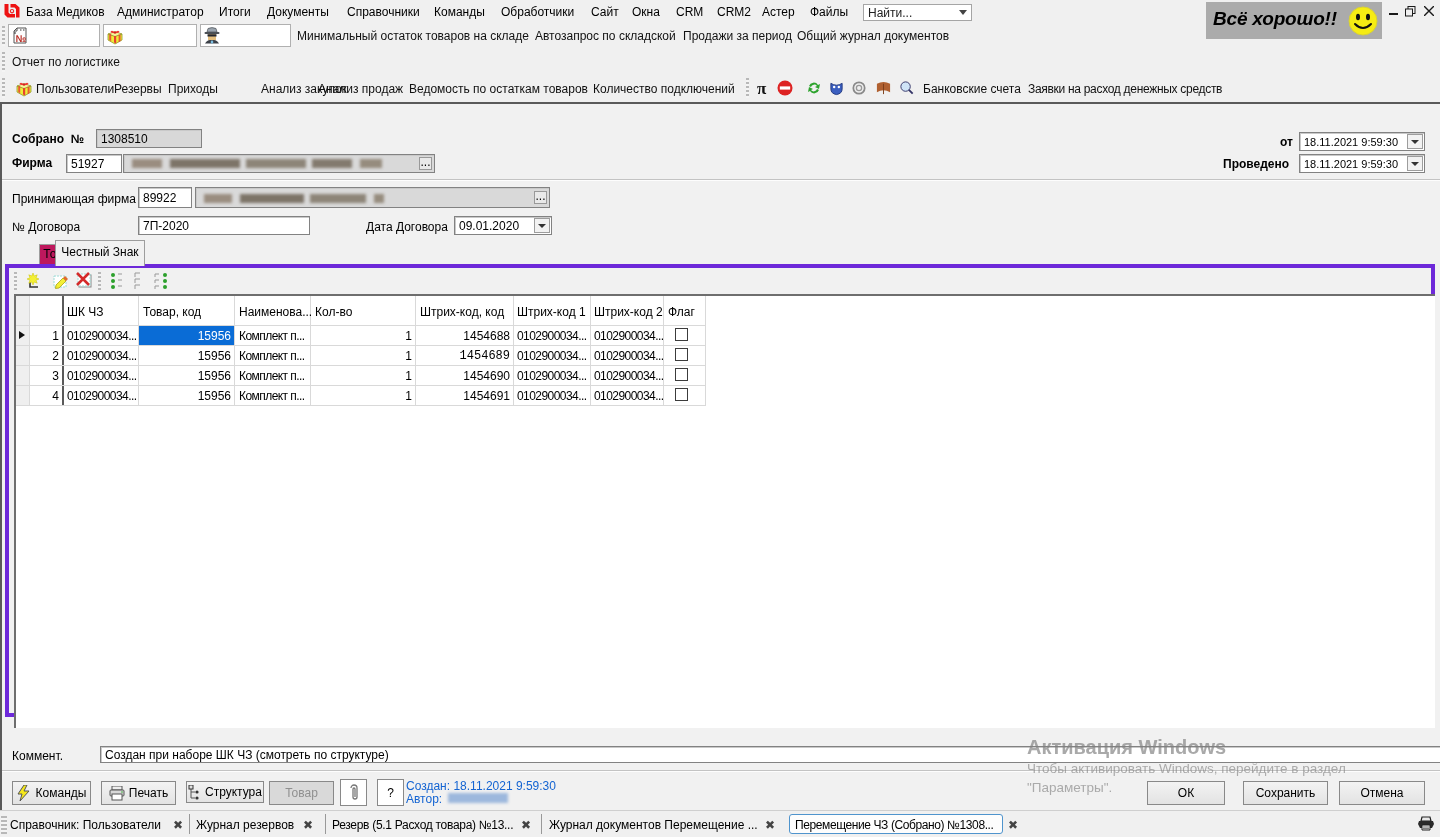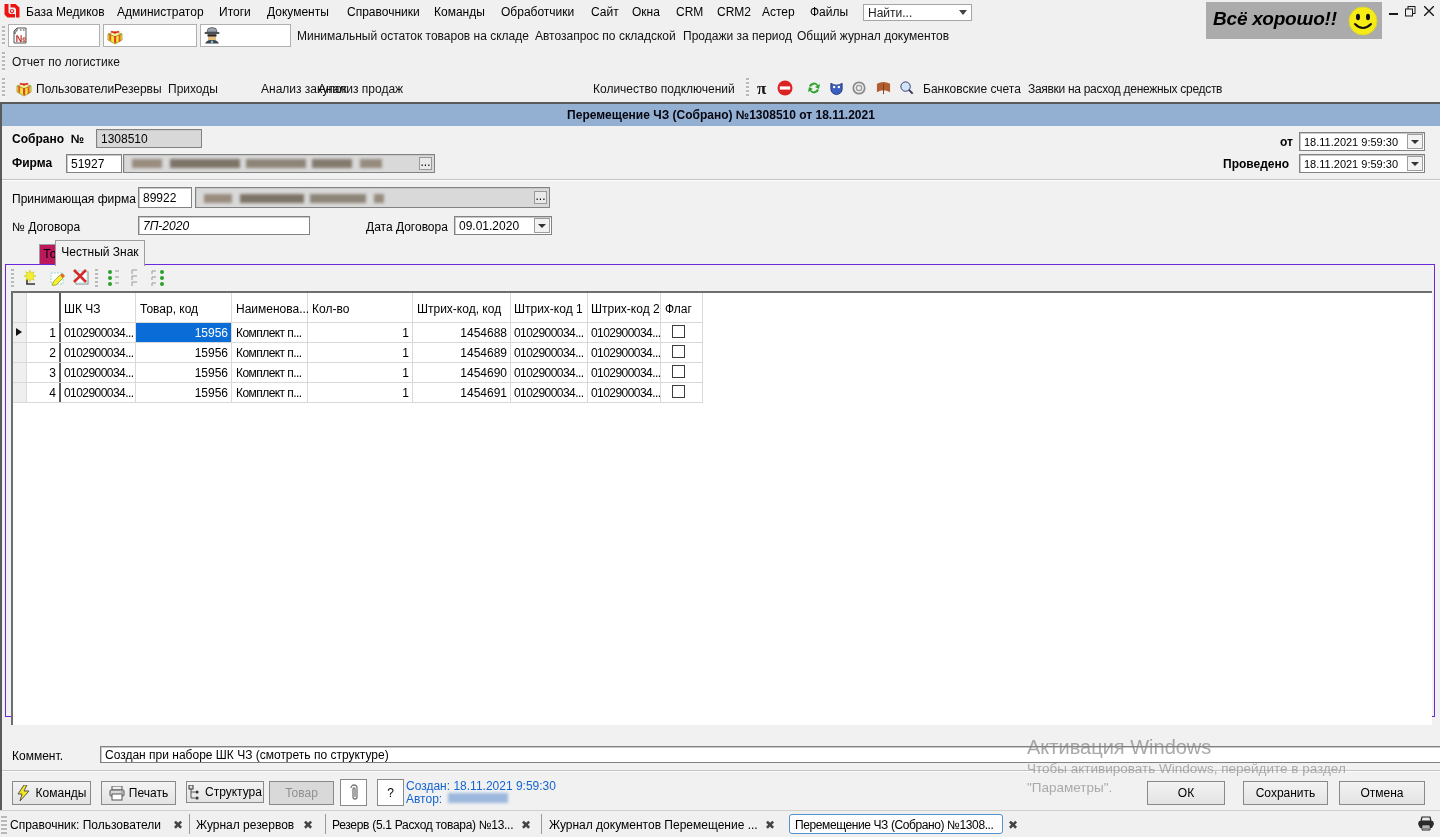--- a/index.html
+++ b/index.html
@@ -120,20 +120,21 @@
       <path d="M3.2,7.6 l2,-0.8 v7.4 l-2,-1.2 z" fill="#e8422e" opacity="0.85"></path>
       <path d="M12.6,7.6 l2,0.5 v6 l-2,1.2 z" fill="#e8422e" opacity="0.85"></path>
       <path d="M9,5.8 q-3,-3.5 -4.5,-1 q1.5,2 4.5,1 z M9,5.8 q3,-3.5 4.5,-1 q-1.5,2 -4.5,1 z" fill="#f23838"></path>
       <circle cx="9" cy="5.6" r="1.2" fill="#d21f1f"></circle>
   </svg>
   <span class="tbtn" style="left:36px;">Пользователи</span>
   <span class="tbtn" style="left:114px;">Резервы</span>
   <span class="tbtn" style="left:168px;">Приходы</span>
   <span class="tbtn" style="left:225px;margin-left:36px;">Анализ закупок</span>
   <span class="tbtn" style="left:318px;">Анализ продаж</span>
+  <span class="tbtn" style="left:409px;">Ведомость по остаткам товаров</span>
   <span class="tbtn" style="left:593px;">Количество подключений</span>
   <div class="grip" style="left:746px;top:3px;height:20px;"></div>
   <span class="tbtn b" style="left:757px;font-size:17px;font-family:'Liberation Serif',serif;">π</span>
   <svg class="abs" style="left:777px;top:5px;" width="16" height="16" viewBox="0 0 17 17">
     <circle cx="8.5" cy="8.5" r="8" fill="#dd2222"></circle>
     <rect x="3" y="6.8" width="11" height="3.4" fill="#fff"></rect>
   </svg>
   <svg class="abs" style="left:806px;top:5px;" width="16" height="16" viewBox="0 0 16 16">
     <path d="M3,6 a5,5 0 0 1 9,-1 l2,-1 -1,5 -4,-2 2,-1 a3.4,3.4 0 0 0 -6,1 z" fill="#2da32d"></path>
     <path d="M13,10 a5,5 0 0 1 -9,1 l-2,1 1,-5 4,2 -2,1 a3.4,3.4 0 0 0 6,-1 z" fill="#2da32d"></path>
@@ -154,23 +155,20 @@
   <svg class="abs" style="left:899px;top:5px;" width="16" height="16" viewBox="0 0 17 17">
     <circle cx="7" cy="7" r="5" fill="#cfe4f7" stroke="#336"></circle>
     <path d="M10.5,10.5 l4,4" stroke="#336" stroke-width="2"></path>
   </svg>
   <span class="tbtn" style="left:923px;">Банковские счета</span>
   <span class="tbtn" style="left:1028px;letter-spacing:-0.3px;">Заявки на расход денежных средств</span>
 </div>
 
 <div class="abs" id="mdi" style="left:0;top:102px;width:1440px;height:708px;background:#f1f1f1;border-top:2px solid #5a5a5a;border-left:2px solid #5a5a5a;">
 
-  <div class="abs" style="left:0;top:0;width:1438px;height:22px;background:#93afd1;text-align:center;">
-    <span class="b" style="line-height:22px;color:#05050f;">Перемещение ЧЗ (Собрано) №1308510 от 18.11.2021</span>
-  </div>
 
   <span class="abs b" style="left:10px;top:28px;">Собрано&nbsp;&nbsp;№</span>
   <div class="field" style="left:94px;top:25px;width:106px;height:19px;background:#d8d8d8;">
       <span>1308510</span>
     </div>
   <span class="abs b" style="left:10px;top:52px;">Фирма</span>
   <div class="field" style="left:64px;top:50px;width:56px;height:19px;">
       <span>51927</span>
     </div>
   <div class="field" style="left:121px;top:50px;width:312px;height:19px;background:#d9d9d9;">
@@ -211,33 +209,33 @@
       <div style="width:64px;height:9px;background:#7d7468;"></div>
         <div style="width:6px"></div>
       <div style="width:56px;height:9px;background:#8d8578;"></div>
         <div style="width:8px"></div>
       <div style="width:10px;height:9px;background:#968c7e;"></div>
     </div>
     <div class="abs" style="right:2px;top:3px;width:13px;height:13px;background:#e9e9e9;border:1px solid #999;text-align:center;line-height:9px;">...</div>
   </div>
 
   <span class="abs" style="left:10px;top:116px;">№ Договора</span>
-  <div class="field" style="left:136px;top:112px;width:172px;height:19px;font-style:italic;">
+  <div class="field" style="left:136px;top:112px;width:172px;height:19px;">
       <span>7П-2020</span>
     </div>
   <span class="abs" style="left:364px;top:116px;">Дата Договора</span>
   <div class="field" style="left:452px;top:112px;width:98px;height:19px;">
     <span>09.01.2020</span>
     <div class="ddbtn"></div>
   </div>
 
   <div class="abs" style="left:1px;top:140px;width:50px;height:20px;border:1px solid #9d9d9d;border-bottom:none;background:#be185d;text-align:center;line-height:19px;z-index:2;margin-left:36px;">Товары</div>
   <div class="abs" style="left:53px;top:136px;width:90px;height:26px;border:1px solid #9d9d9d;border-bottom:none;background:#f1f1f1;text-align:center;line-height:22px;z-index:3;">Честный Знак</div>
 
-  <div class="abs" id="panel" style="left:3px;top:160px;width:1430px;height:453px;background:#f1f1f1;border:1px solid #6d28d9;padding-left:24px;">
+  <div class="abs" id="panel" style="left:3px;top:160px;width:1430px;height:453px;background:#f1f1f1;border:4px solid #6d28d9;padding-left:24px;">
 
     <div class="grip" style="left:5px;top:4px;height:18px;"></div>
 
     <svg class="abs" style="left:16px;top:4px;" width="18" height="18" viewBox="0 0 18 18">
       <path d="M5,10 v5 h8" fill="none" stroke="#333" stroke-width="1.6"></path>
       <path d="M8,1 l1.2,3 3,-1.2 -1.2,3 3,1.2 -3,1.2 1.2,3 -3,-1.2 -1.2,3 -1.2,-3 -3,1.2 1.2,-3 -3,-1.2 3,-1.2 -1.2,-3 3,1.2 z" fill="#f3ef35" stroke="#c9c000" stroke-width="0.5"></path>
     </svg>
     <svg class="abs" style="left:43px;top:4px;" width="19" height="18" viewBox="0 0 19 18">
       <rect x="2" y="4" width="12" height="11" fill="#fff" stroke="#9adbd6" stroke-dasharray="2 1"></rect>
       <path d="M4,13 l7,-7 3,3 -7,7 -3.5,0.5 z" fill="#f3ef35" stroke="#a09600" stroke-width="0.7"></path>
@@ -312,21 +310,21 @@
       <span class="abs" style="left:402px;top:33px;width:92px;text-align:right;">1454688</span>
       <span class="abs gd" style="left:501px;top:33px;">0102900034...</span>
       <span class="abs gd" style="left:578px;top:33px;">0102900034...</span>
       <div class="abs" style="left:659px;top:32px;width:13px;height:13px;background:#fff;border:1px solid #3c3c3c;"></div>
 
       <span class="abs" style="left:13px;top:53px;width:30px;text-align:right;">2</span>
       <span class="abs gd" style="left:51px;top:53px;">0102900034...</span>
       <span class="abs" style="left:123px;top:53px;width:92px;text-align:right;">15956</span>
       <span class="abs gd" style="left:223px;top:53px;">Комплект п...</span>
       <span class="abs" style="left:299px;top:53px;width:97px;text-align:right;">1</span>
-      <span class="abs" style="left:402px;top:53px;width:92px;text-align:right;">1454689</span>
+      <span class="abs" style="left:402px;top:53px;width:92px;text-align:right;font-family:Liberation Mono, monospace;">1454689</span>
       <span class="abs gd" style="left:501px;top:53px;">0102900034...</span>
       <span class="abs gd" style="left:578px;top:53px;">0102900034...</span>
       <div class="abs" style="left:659px;top:52px;width:13px;height:13px;background:#fff;border:1px solid #3c3c3c;"></div>
 
       <span class="abs" style="left:13px;top:73px;width:30px;text-align:right;">3</span>
       <span class="abs gd" style="left:51px;top:73px;">0102900034...</span>
       <span class="abs" style="left:123px;top:73px;width:92px;text-align:right;">15956</span>
       <span class="abs gd" style="left:223px;top:73px;">Комплект п...</span>
       <span class="abs" style="left:299px;top:73px;width:97px;text-align:right;">1</span>
       <span class="abs" style="left:402px;top:73px;width:92px;text-align:right;">1454690</span>
@@ -404,15 +402,15 @@
   </div>
   <span class="abs" style="left:1008px;top:7px;color:#444;">✖</span>
   <svg class="abs" style="left:1417px;top:4px;" width="18" height="17" viewBox="0 0 18 17">
     <path d="M5,2 h8 l1,4 h-10 z" fill="#e8e8e8" stroke="#222" stroke-width="1.2"></path>
     <path d="M2,6 h14 l1,3 -2,4 h-12 l-2,-4 z" fill="#2b2b2b"></path>
     <path d="M5,10 h8 v5 h-8 z" fill="#f2f2f2" stroke="#222"></path>
     <path d="M6,12 h6 M6,13.6 h6" stroke="#555" stroke-width="0.8"></path>
   </svg>
 </div>
 
-<div class="abs" style="left:1027px;top:736px;font-size:20px;color:rgba(128,128,128,0.68);z-index:50;">Активация Windows</div>
+<div class="abs" style="left:1027px;top:736px;font-size:20px;color:rgba(128,128,128,0.68);z-index:50;font-weight:bold;">Активация Windows</div>
 <div class="abs" style="left:1027px;top:761px;font-size:13.5px;color:rgba(135,135,135,0.68);z-index:50;">Чтобы активировать Windows, перейдите в раздел</div>
 <div class="abs" style="left:1027px;top:780px;font-size:13.5px;color:rgba(135,135,135,0.68);z-index:50;">"Параметры".</div>
 
 </body></html>

